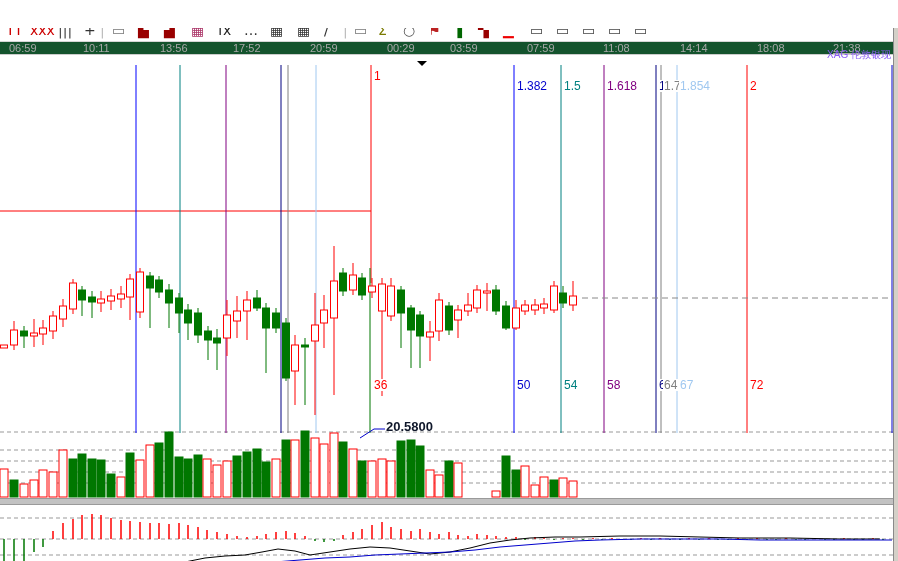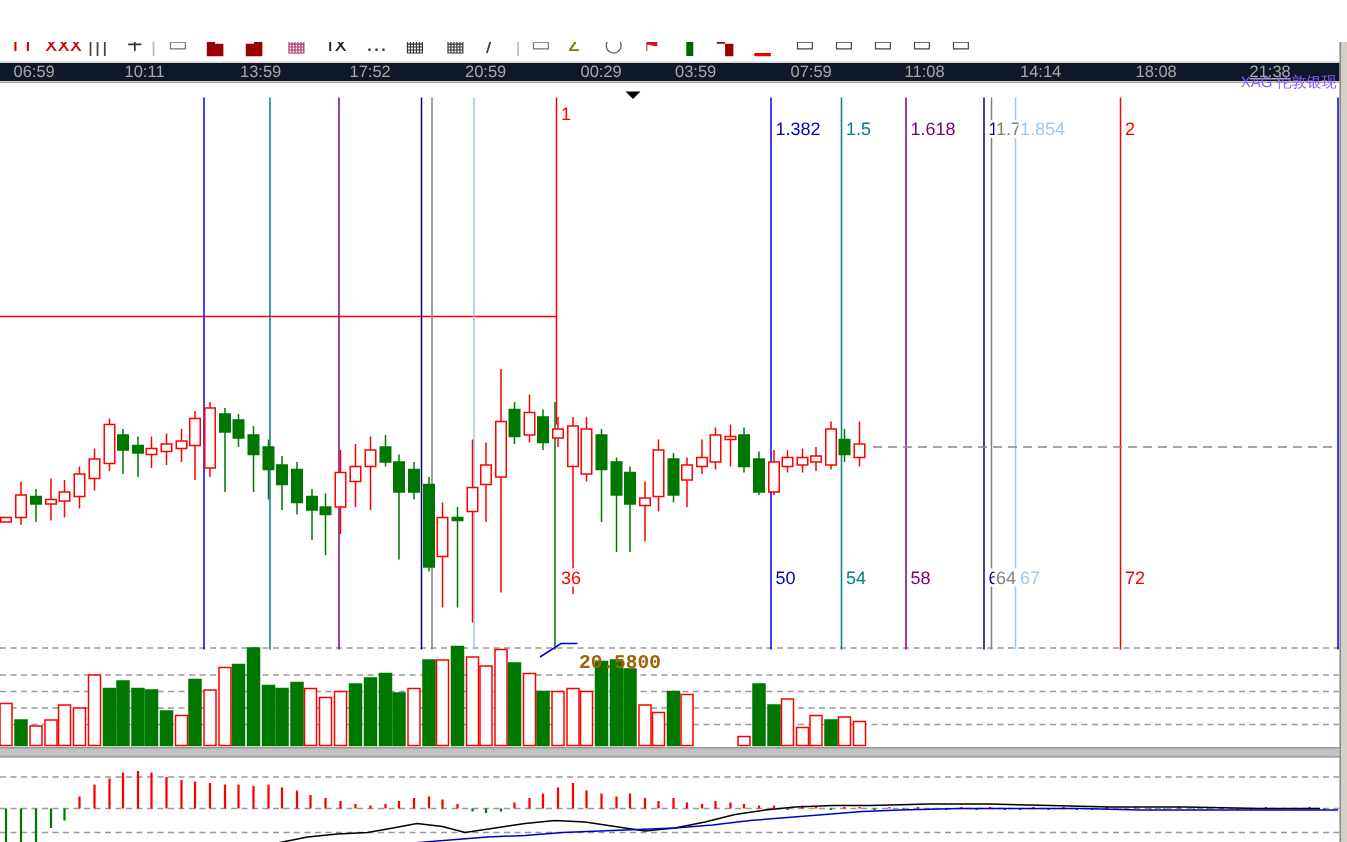--- a/index.html
+++ b/index.html
@@ -2,26 +2,26 @@
 <html><head>
 <meta charset="utf-8">
 <style>
   html,body{margin:0;padding:0;background:#fff;}
   .app{position:relative;width:898px;height:561px;background:#fff;overflow:hidden;
        font-family:"Liberation Sans",sans-serif;margin-top:28px;}
   .toolbar{position:absolute;left:0;top:0;width:898px;height:13px;background:#fff;
            border-bottom:1px solid #d6d6d6;overflow:hidden;}
   .toolbar .ticon{position:absolute;top:-7px;font-size:14px;line-height:18px;cursor:pointer;
                   font-family:"DejaVu Sans",sans-serif;}
-  .time-axis{position:absolute;left:0;top:14px;width:898px;height:12px;background:#0f172a;
+  .time-axis{position:absolute;left:0;top:14px;width:898px;height:12px;background:#14532d;
              border-bottom:1px solid #cccccc;}
   .time-axis .tlabel{position:absolute;top:0;font-size:11px;color:#a8a8a8;letter-spacing:0px;}
   svg.chart{position:absolute;left:0;top:0;}
   .symbol-label{position:absolute;top:20px;right:7px;font-size:10px;font-weight:normal;color:#8b5cf6;}
-  .price-ann{position:absolute;left:386px;top:406px;font-size:13px;color:#a16207;font-weight:bold;font-family:Liberation Mono, monospace;}
+  .price-ann{position:absolute;left:386px;top:391px;font-size:13px;color:#0f172a;font-weight:bold;}
   .splitter{position:absolute;left:0;top:470px;width:898px;height:7px;background:#c2c2c2;
             border-top:1px solid #9a9a9a;border-bottom:1px solid #9a9a9a;box-sizing:border-box;}
   .right-border{position:absolute;top:0;right:0;width:4px;height:561px;background:#d4d0c8;
                 border-left:1px solid #8a8a8a;}
 </style>
 </head>
 <body>
 
 <div class="app">
   <div class="toolbar" id="toolbar">
@@ -49,21 +49,21 @@
       <span class="ticon" style="left: 503px; color: rgb(238, 0, 0);">▁</span>
       <span class="ticon" style="left: 530px; color: rgb(68, 68, 68);">▭</span>
       <span class="ticon" style="left: 556px; color: rgb(68, 68, 68);">▭</span>
       <span class="ticon" style="left: 582px; color: rgb(68, 68, 68);">▭</span>
       <span class="ticon" style="left: 608px; color: rgb(68, 68, 68);">▭</span>
       <span class="ticon" style="left: 634px; color: rgb(68, 68, 68);">▭</span>
     </div>
   <div class="time-axis" id="timeaxis">
       <span class="tlabel" style="left: 9px;">06:59</span>
       <span class="tlabel" style="left: 83px;">10:11</span>
-      <span class="tlabel" style="left: 160px;">13:59</span>
+      <span class="tlabel" style="left: 160px;">13:56</span>
       <span class="tlabel" style="left: 233px;">17:52</span>
       <span class="tlabel" style="left: 310px;">20:59</span>
       <span class="tlabel" style="left: 387px;">00:29</span>
       <span class="tlabel" style="left: 450px;">03:59</span>
       <span class="tlabel" style="left: 527px;">07:59</span>
       <span class="tlabel" style="left: 603px;">11:08</span>
       <span class="tlabel" style="left: 680px;">14:14</span>
       <span class="tlabel" style="left: 757px;">18:08</span>
       <span class="tlabel" style="left: 833px; text-decoration: underline;">21:38</span>
     </div>

